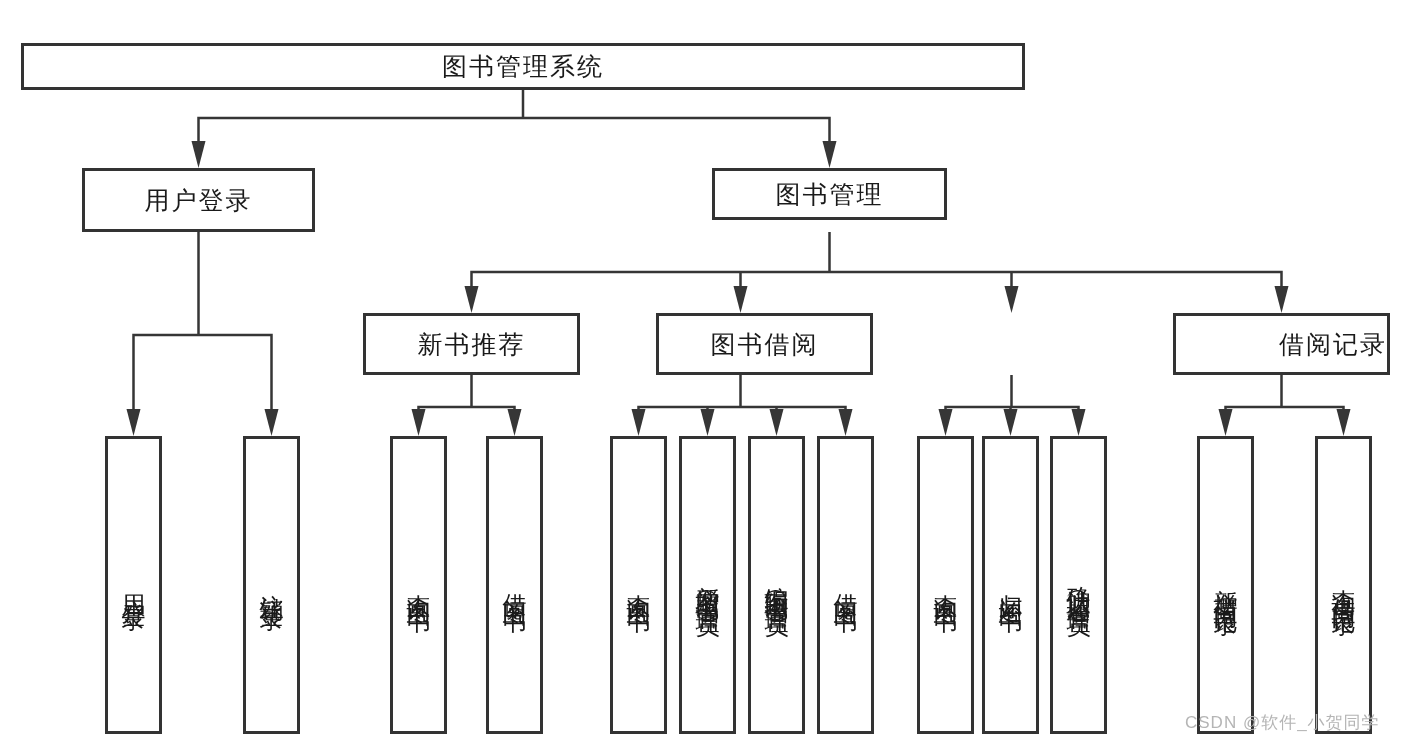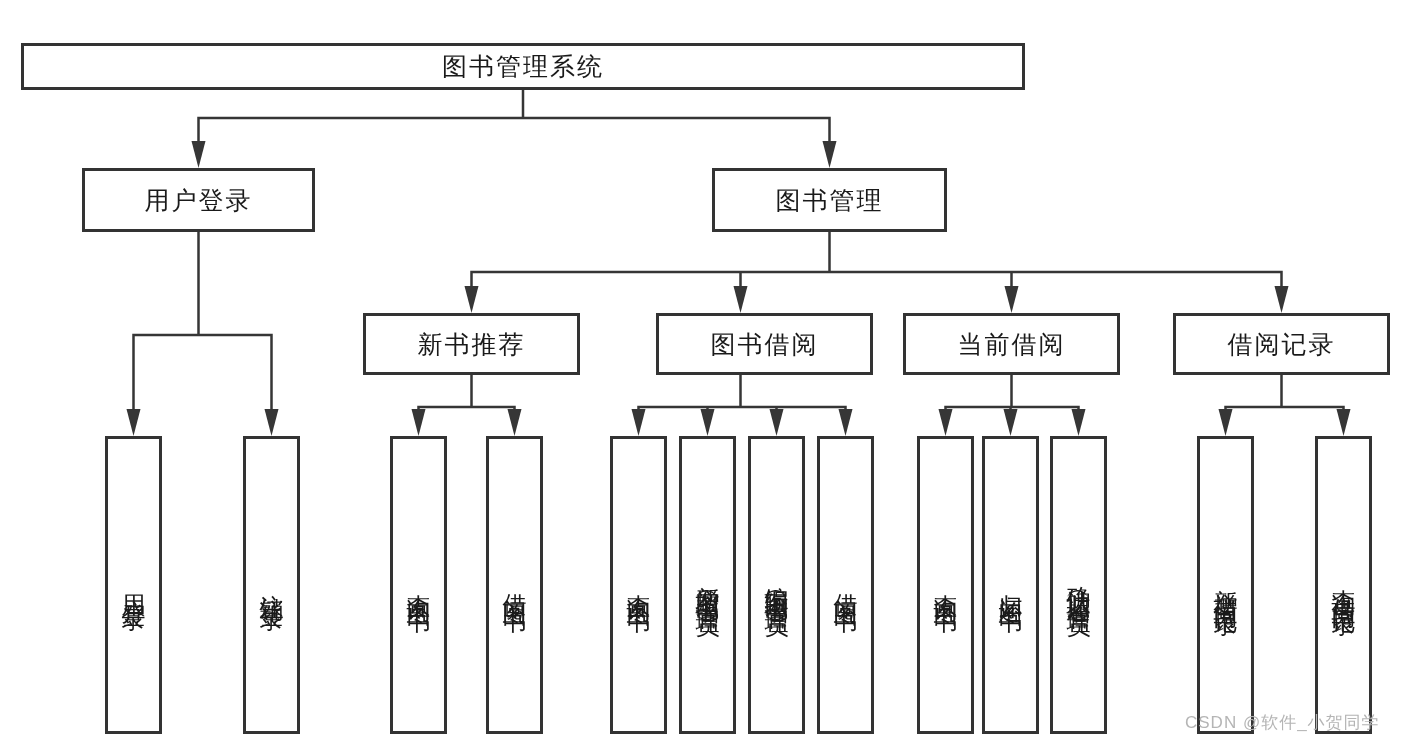--- a/index.html
+++ b/index.html
@@ -69,34 +69,31 @@
     </g>
   </svg>
 
   <div class="node h" style="left:21px; top:13px; width:1004px; height:47px;margin-top:30px;">
     <span class="label">图书管理系统</span>
   </div>
 
   <div class="node h" style="left:82px; top:168px; width:233px; height:64px;">
     <span class="label">用户登录</span>
   </div>
-  <div class="node h" style="left:712px; top:168px; width:235px; height:64px;">
+  <div class="node h" style="left:712px; top:168px; width:235px; height:52px;">
     <span class="label">图书管理</span>
   </div>
 
   <div class="node h" style="left:363px; top:313px; width:217px; height:62px;justify-content:center;">
     <span class="label">新书推荐</span>
   </div>
   <div class="node h" style="left:632px; top:313px; width:217px; height:62px;margin-left:24px;">
     <span class="label">图书借阅</span>
   </div>
-  <div class="node h" style="left:903px; top:313px; width:217px; height:62px;">
-    <span class="label">当前借阅</span>
-  </div>
-  <div class="node h" style="left:1173px; top:313px; width:217px; height:62px;">
+  <div class="node h" style="left:1173px; top:313px; width:217px; height:62px;justify-content:flex-end;">
     <span class="label">借阅记录</span>
   </div>
 
   <div class="node v" style="left:105px; top:436px; width:57px; height:298px;">
     <span class="label">用户登录</span>
   </div>
   <div class="node v" style="left:243px; top:436px; width:57px; height:298px;">
     <span class="label">注销登录</span>
   </div>
 

